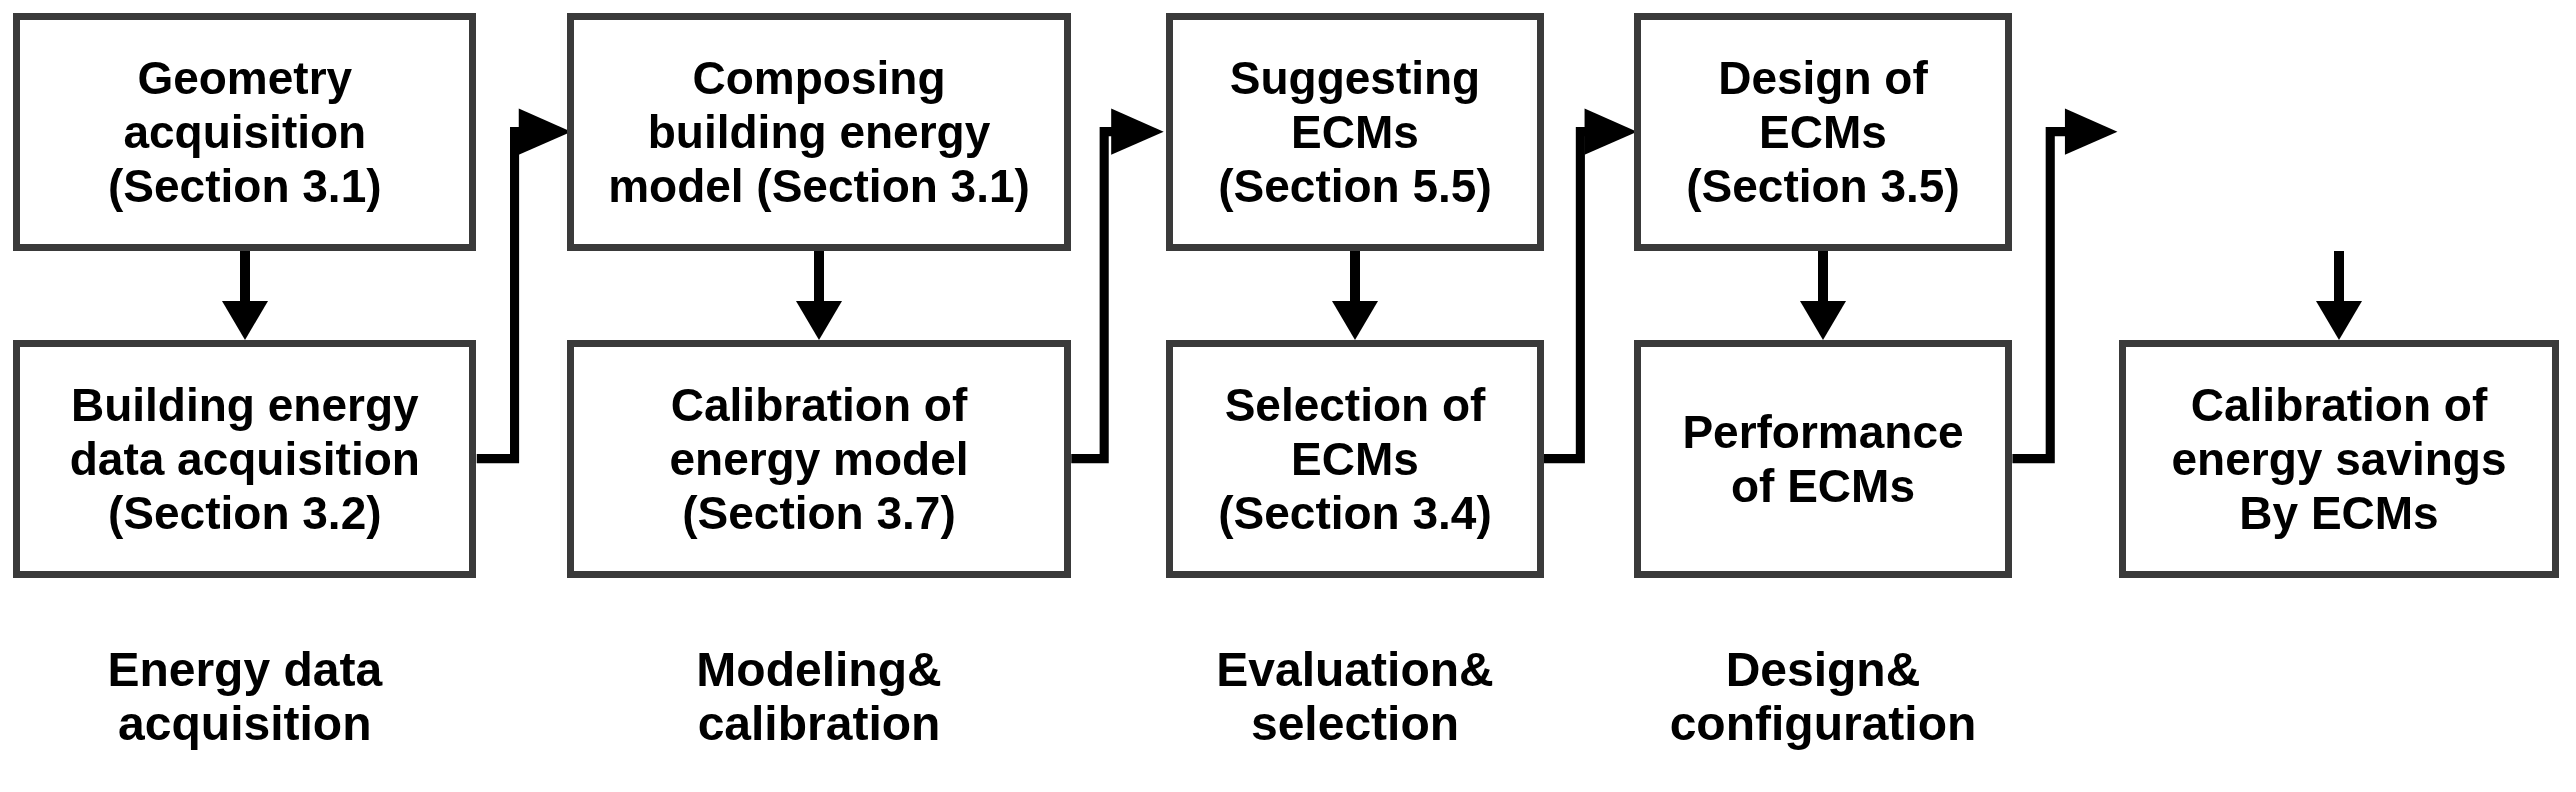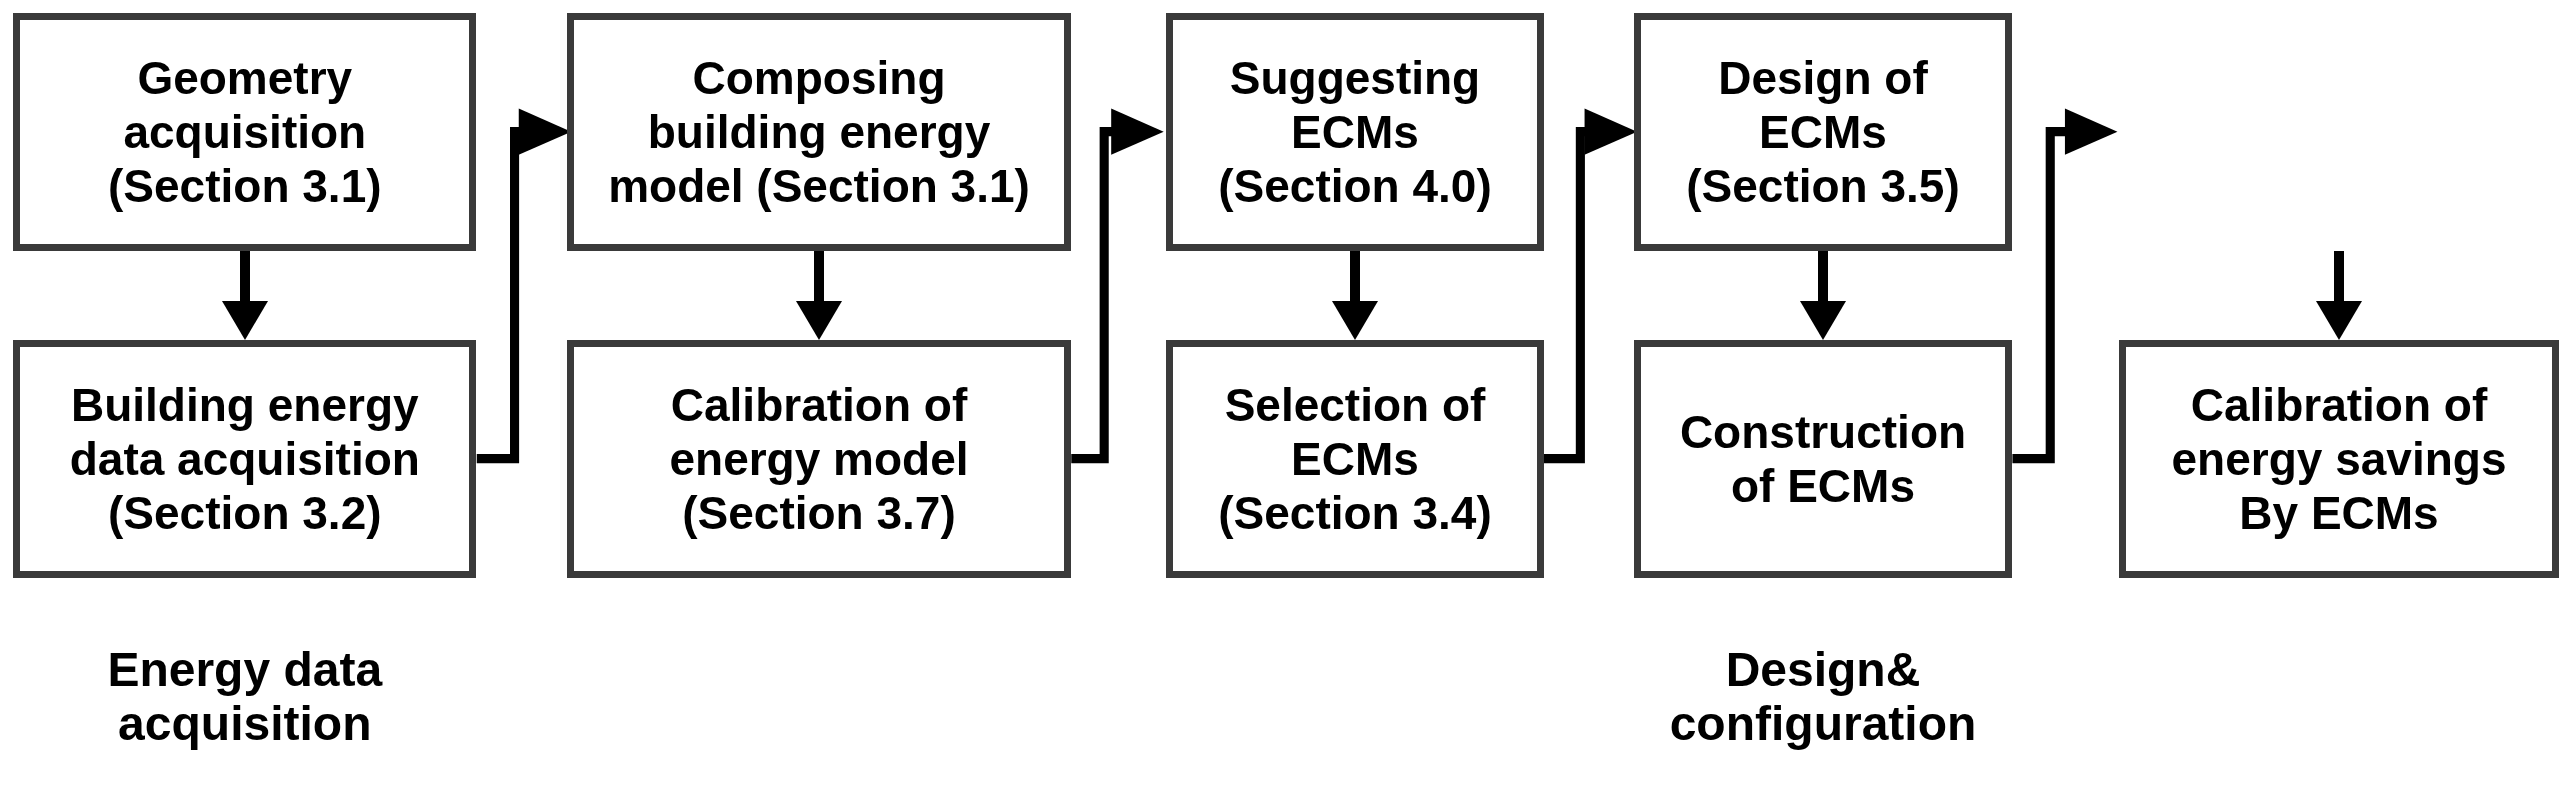--- a/index.html
+++ b/index.html
@@ -105,51 +105,55 @@
     </div>
     <div class="varrow">
       <span class="varrow-shaft"></span>
       <span class="varrow-head"></span>
     </div>
     <div class="box bottom-box">
       <div class="box-text">Calibration of
 energy model
 (Section 3.7)</div>
     </div>
+    <div class="stage-label">Modeling&amp;
+calibration</div>
   </section>
 
   <section class="stage" style="left:1166px;width:378px">
     <div class="box top-box">
       <div class="box-text">Suggesting
 ECMs
-(Section 4.0)</div>
+(Section 5.5)</div>
     </div>
     <div class="varrow">
       <span class="varrow-shaft"></span>
       <span class="varrow-head"></span>
     </div>
     <div class="box bottom-box">
       <div class="box-text">Selection of
 ECMs
 (Section 3.4)</div>
     </div>
+    <div class="stage-label">Evaluation&amp;
+selection</div>
   </section>
 
   <section class="stage" style="left:1634px;width:378px">
     <div class="box top-box">
       <div class="box-text">Design of
 ECMs
 (Section 3.5)</div>
     </div>
     <div class="varrow">
       <span class="varrow-shaft"></span>
       <span class="varrow-head"></span>
     </div>
     <div class="box bottom-box">
-      <div class="box-text">Construction
+      <div class="box-text">Performance
 of ECMs</div>
     </div>
     <div class="stage-label">Design&amp;
 configuration</div>
   </section>
 
   <section class="stage" style="left:2119px;width:440px">
     <div class="varrow">
       <span class="varrow-shaft"></span>
       <span class="varrow-head"></span>

